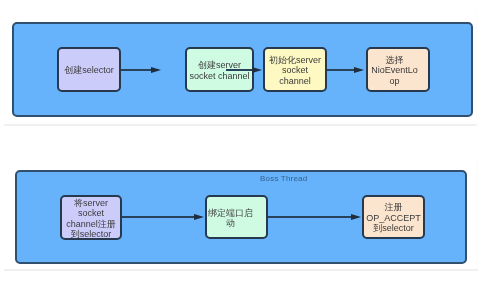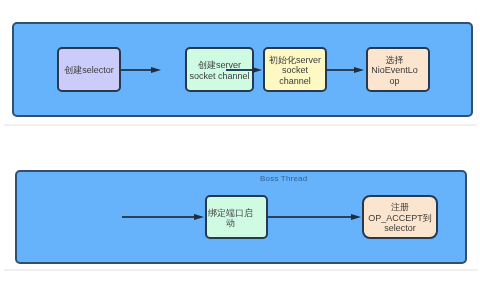--- a/index.html
+++ b/index.html
@@ -26,21 +26,21 @@
         font-size:9px;line-height:10.4px;color:#3a3a3a;padding:2px 2px 0;
         overflow-wrap:break-word;}
   .node > span{display:block;width:100%;transform:translateZ(0);}
 
   #n1{left:57px;top:47px;width:64px;height:45px;}
   #n2{left:151px;top:47px;width:69px;height:45px;margin-left:34px;}
   #n3{left:263px;top:47px;width:64px;height:45px;}
   #n4{left:366px;top:47px;width:64px;height:45px;padding-left:3px;padding-right:10px;align-items:center;}
   #n5{left:60px;top:195px;width:62px;height:45px;padding-left:1px;padding-right:1px;}
   #n6{left:205px;top:195px;width:63px;height:44px;padding-left:1px;padding-right:13px;}
-  #n7{left:362px;top:195px;width:76px;height:44px;padding-left:1px;padding-right:1px;border-radius:8px;}
+  #n7{left:362px;top:195px;width:63px;height:44px;padding-left:1px;padding-right:1px;}
 
   
   .arrow{position:absolute;height:2px;background:#28425C;}
   .arrow::after{content:"";position:absolute;right:-9px;top:-2.5px;width:0;height:0;
      border-top:3.5px solid transparent;border-bottom:3.5px solid transparent;
      border-left:10px solid #1F2D3D;}
   #a1{left:121px;top:69px;width:31px;}
   #a2{left:226px;top:69px;width:27px;}
   #a3{left:327px;top:69px;width:28px;}
   #a4{left:122px;top:216px;width:73px;}
@@ -80,20 +80,23 @@
   <div class="arrow" id="a3" style="background: rgb(40, 66, 92);"></div>
 
   <div class="node" id="n4" style="background: rgb(252, 229, 206); border-color: rgb(38, 57, 79); color: rgb(58, 58, 58);">
     <span>选择NioEventLoop</span>
   </div>
 
   <div class="panel" id="panel2" style="background: rgb(102, 178, 251); border-color: rgb(49, 80, 109);"></div>
 
   <div class="panel-label" id="plabel2" style="color: rgb(51, 98, 143); padding-left: 48px;">Boss Thread</div>
 
+  <div class="node" id="n5" style="background: rgb(204, 204, 251); border-color: rgb(38, 57, 79); color: rgb(58, 58, 58);">
+    <span>将server socket channel注册到selector</span>
+  </div>
 
   <div class="arrow" id="a4" style="background: rgb(40, 66, 92);"></div>
 
   <div class="node" id="n6" style="background: rgb(208, 251, 227); border-color: rgb(38, 57, 79); color: rgb(58, 58, 58);">
     <span>绑定端口启动</span>
   </div>
 
   <div class="arrow" id="a5" style="background: rgb(40, 66, 92);"></div>
 
   <div class="node" id="n7" style="background: rgb(252, 229, 206); border-color: rgb(38, 57, 79); color: rgb(58, 58, 58);">

